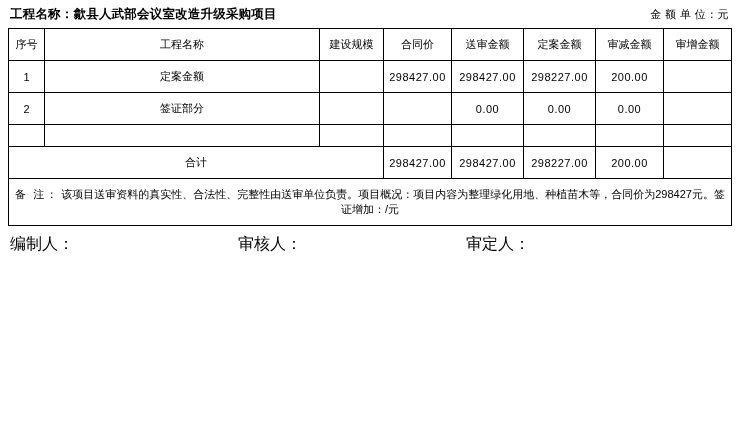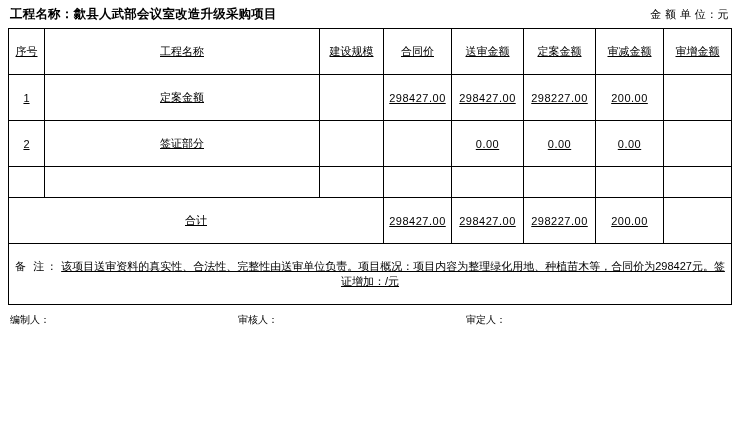--- a/index.html
+++ b/index.html
@@ -41,27 +41,26 @@
   }
   table.main {
     border-collapse: collapse;
     width: 723px;
     table-layout: fixed;
   }
   table.main td, table.main th {
     border: 1px solid #000000;
     font-weight: normal;
     font-size: 11px;
-    padding: 15px 3px;
+    padding: 8px 3px;
     vertical-align: middle;
     text-align: center;
     height: 22px;
     box-sizing: border-box;
     overflow: hidden;
-    text-decoration: underline;
   }
   .colhead td {
     height: 21px;
   }
   .row-data td {
     height: 26px;
   }
   .row-empty td {
     height: 22px;
   }
@@ -108,21 +107,21 @@
     padding: 4px 6px 4px 6px;
     position: relative;
   }
   .opinion-title {
     font-size: 11px;
   }
   .footer {
     display: flex;
     width: 723px;
     padding: 8px 0 0 2px;
-    font-size: 10px;
+    font-size: 16px;
   }
   .footer div {
     box-sizing: border-box;
   }
   .f1 { width: 228px; }
   .f2 { width: 228px; }
   .f3 { width: 260px; }
 </style>
 </head>
 <body>

